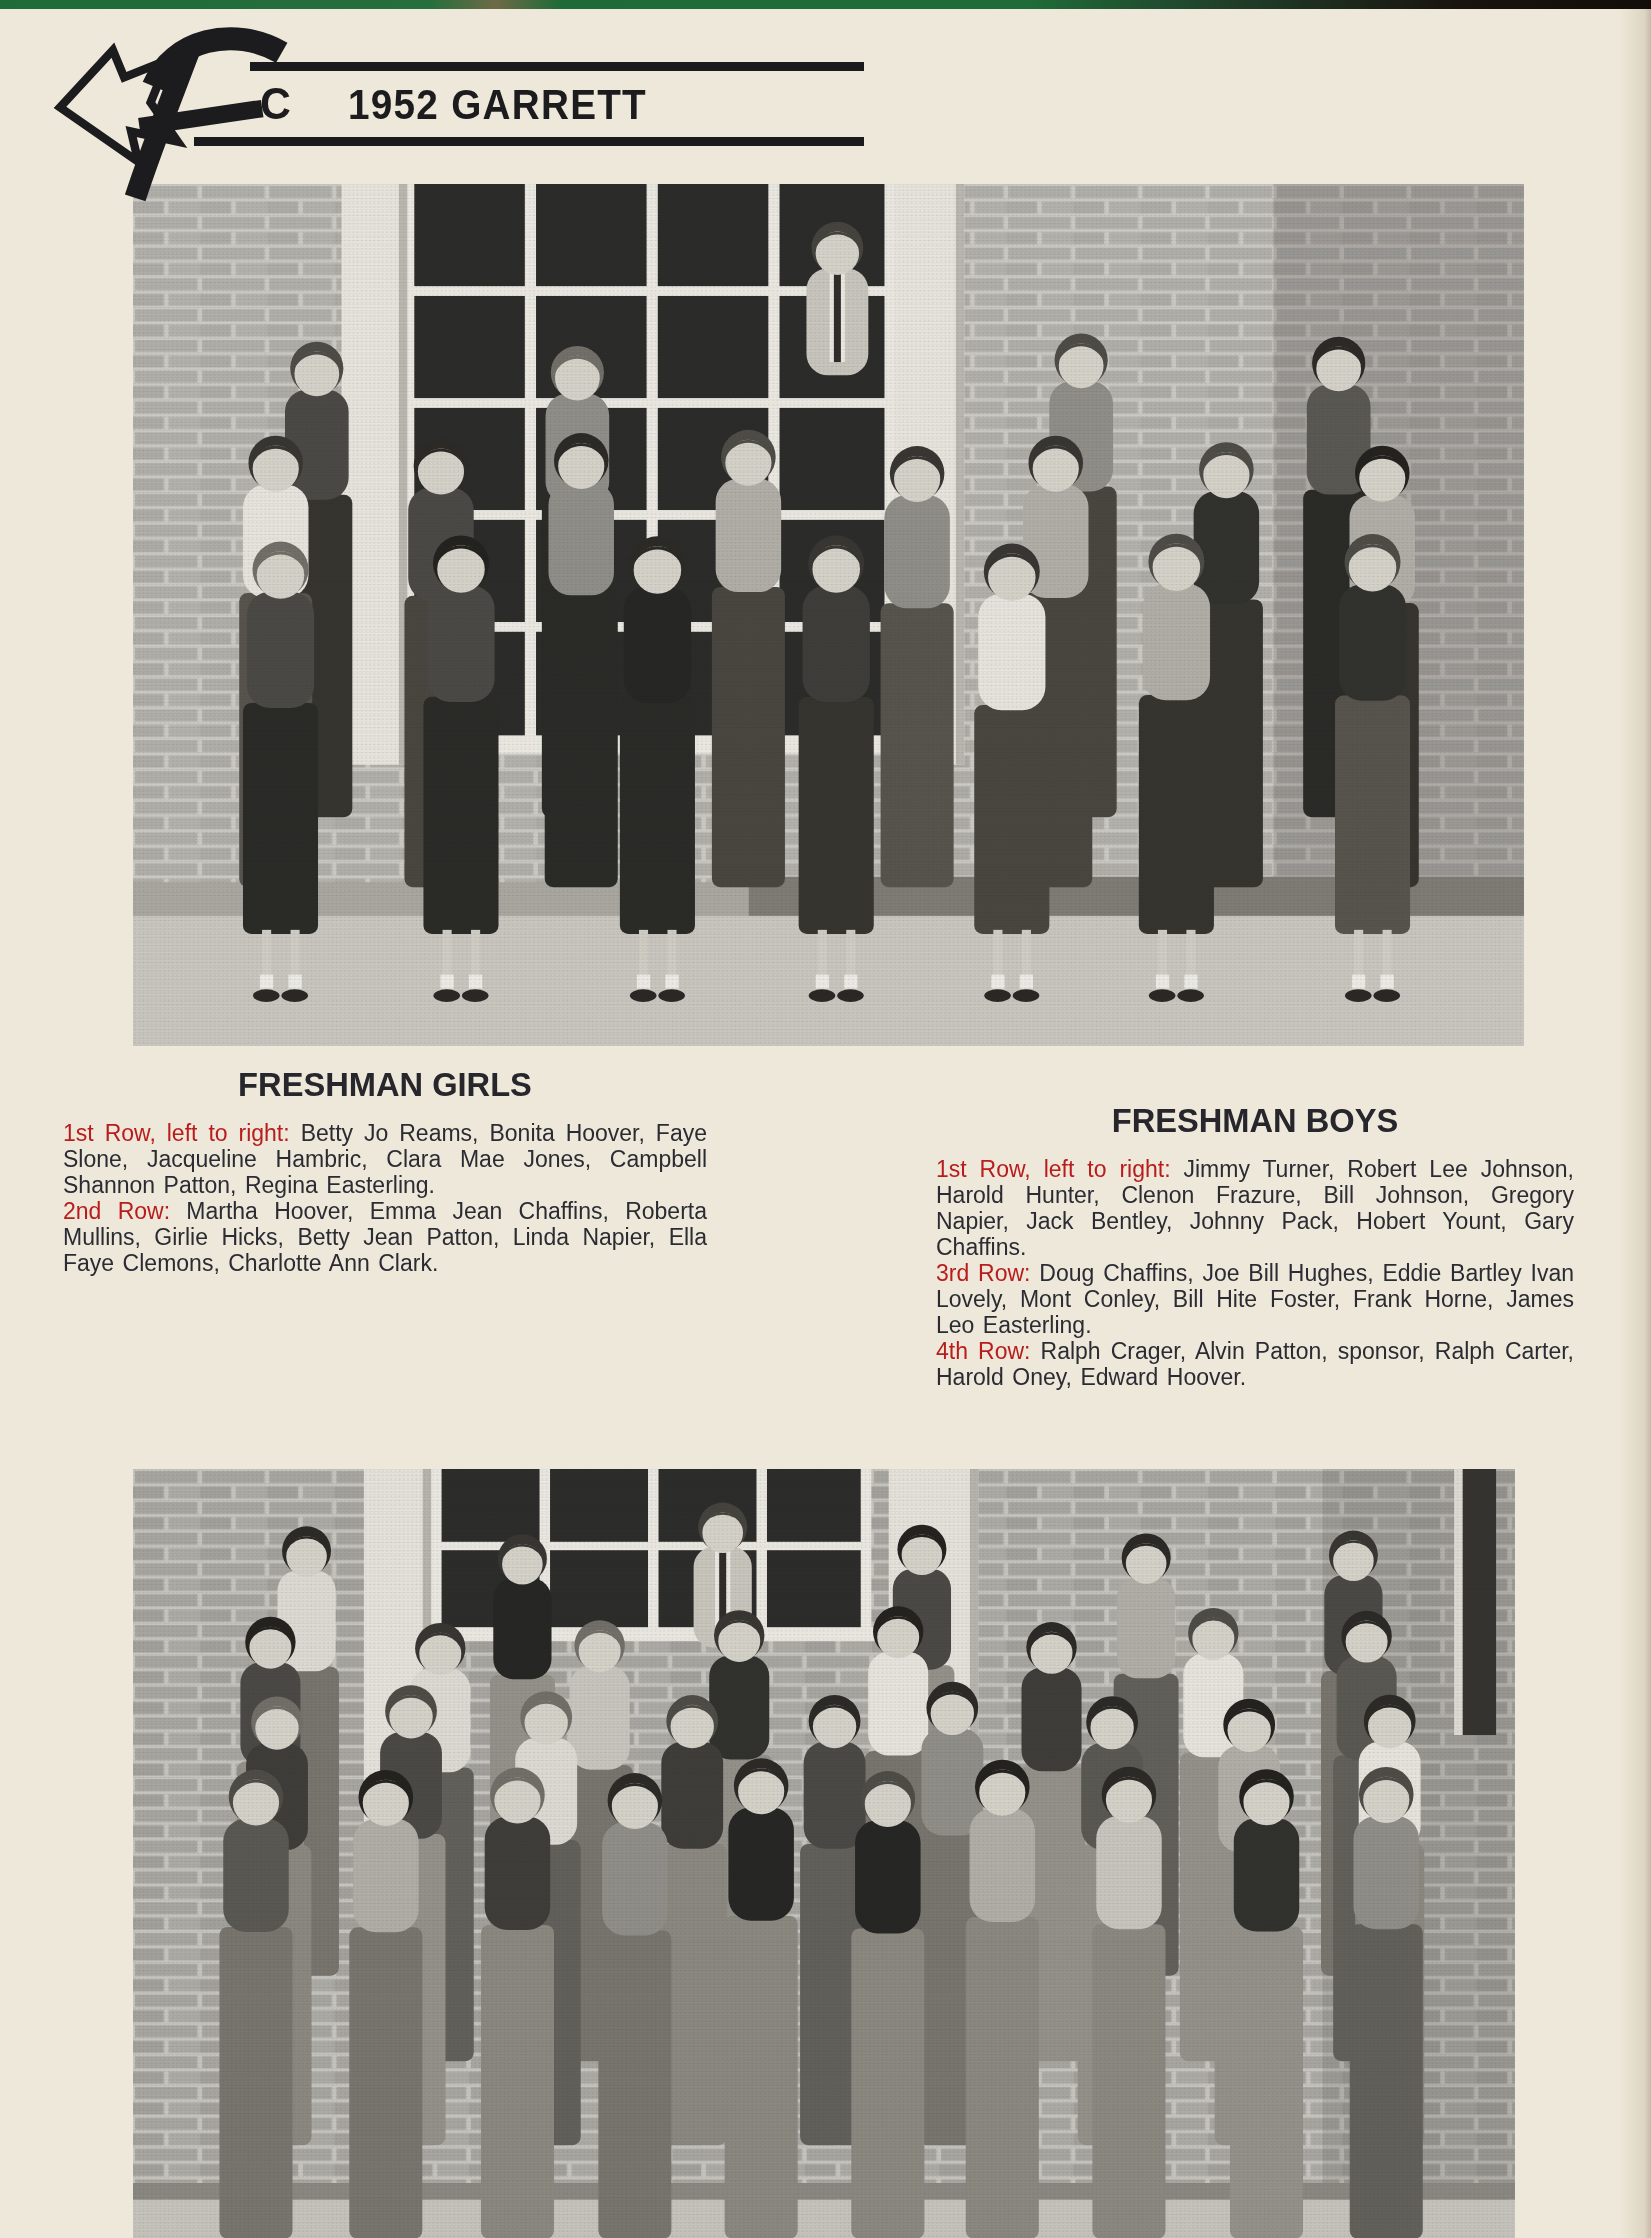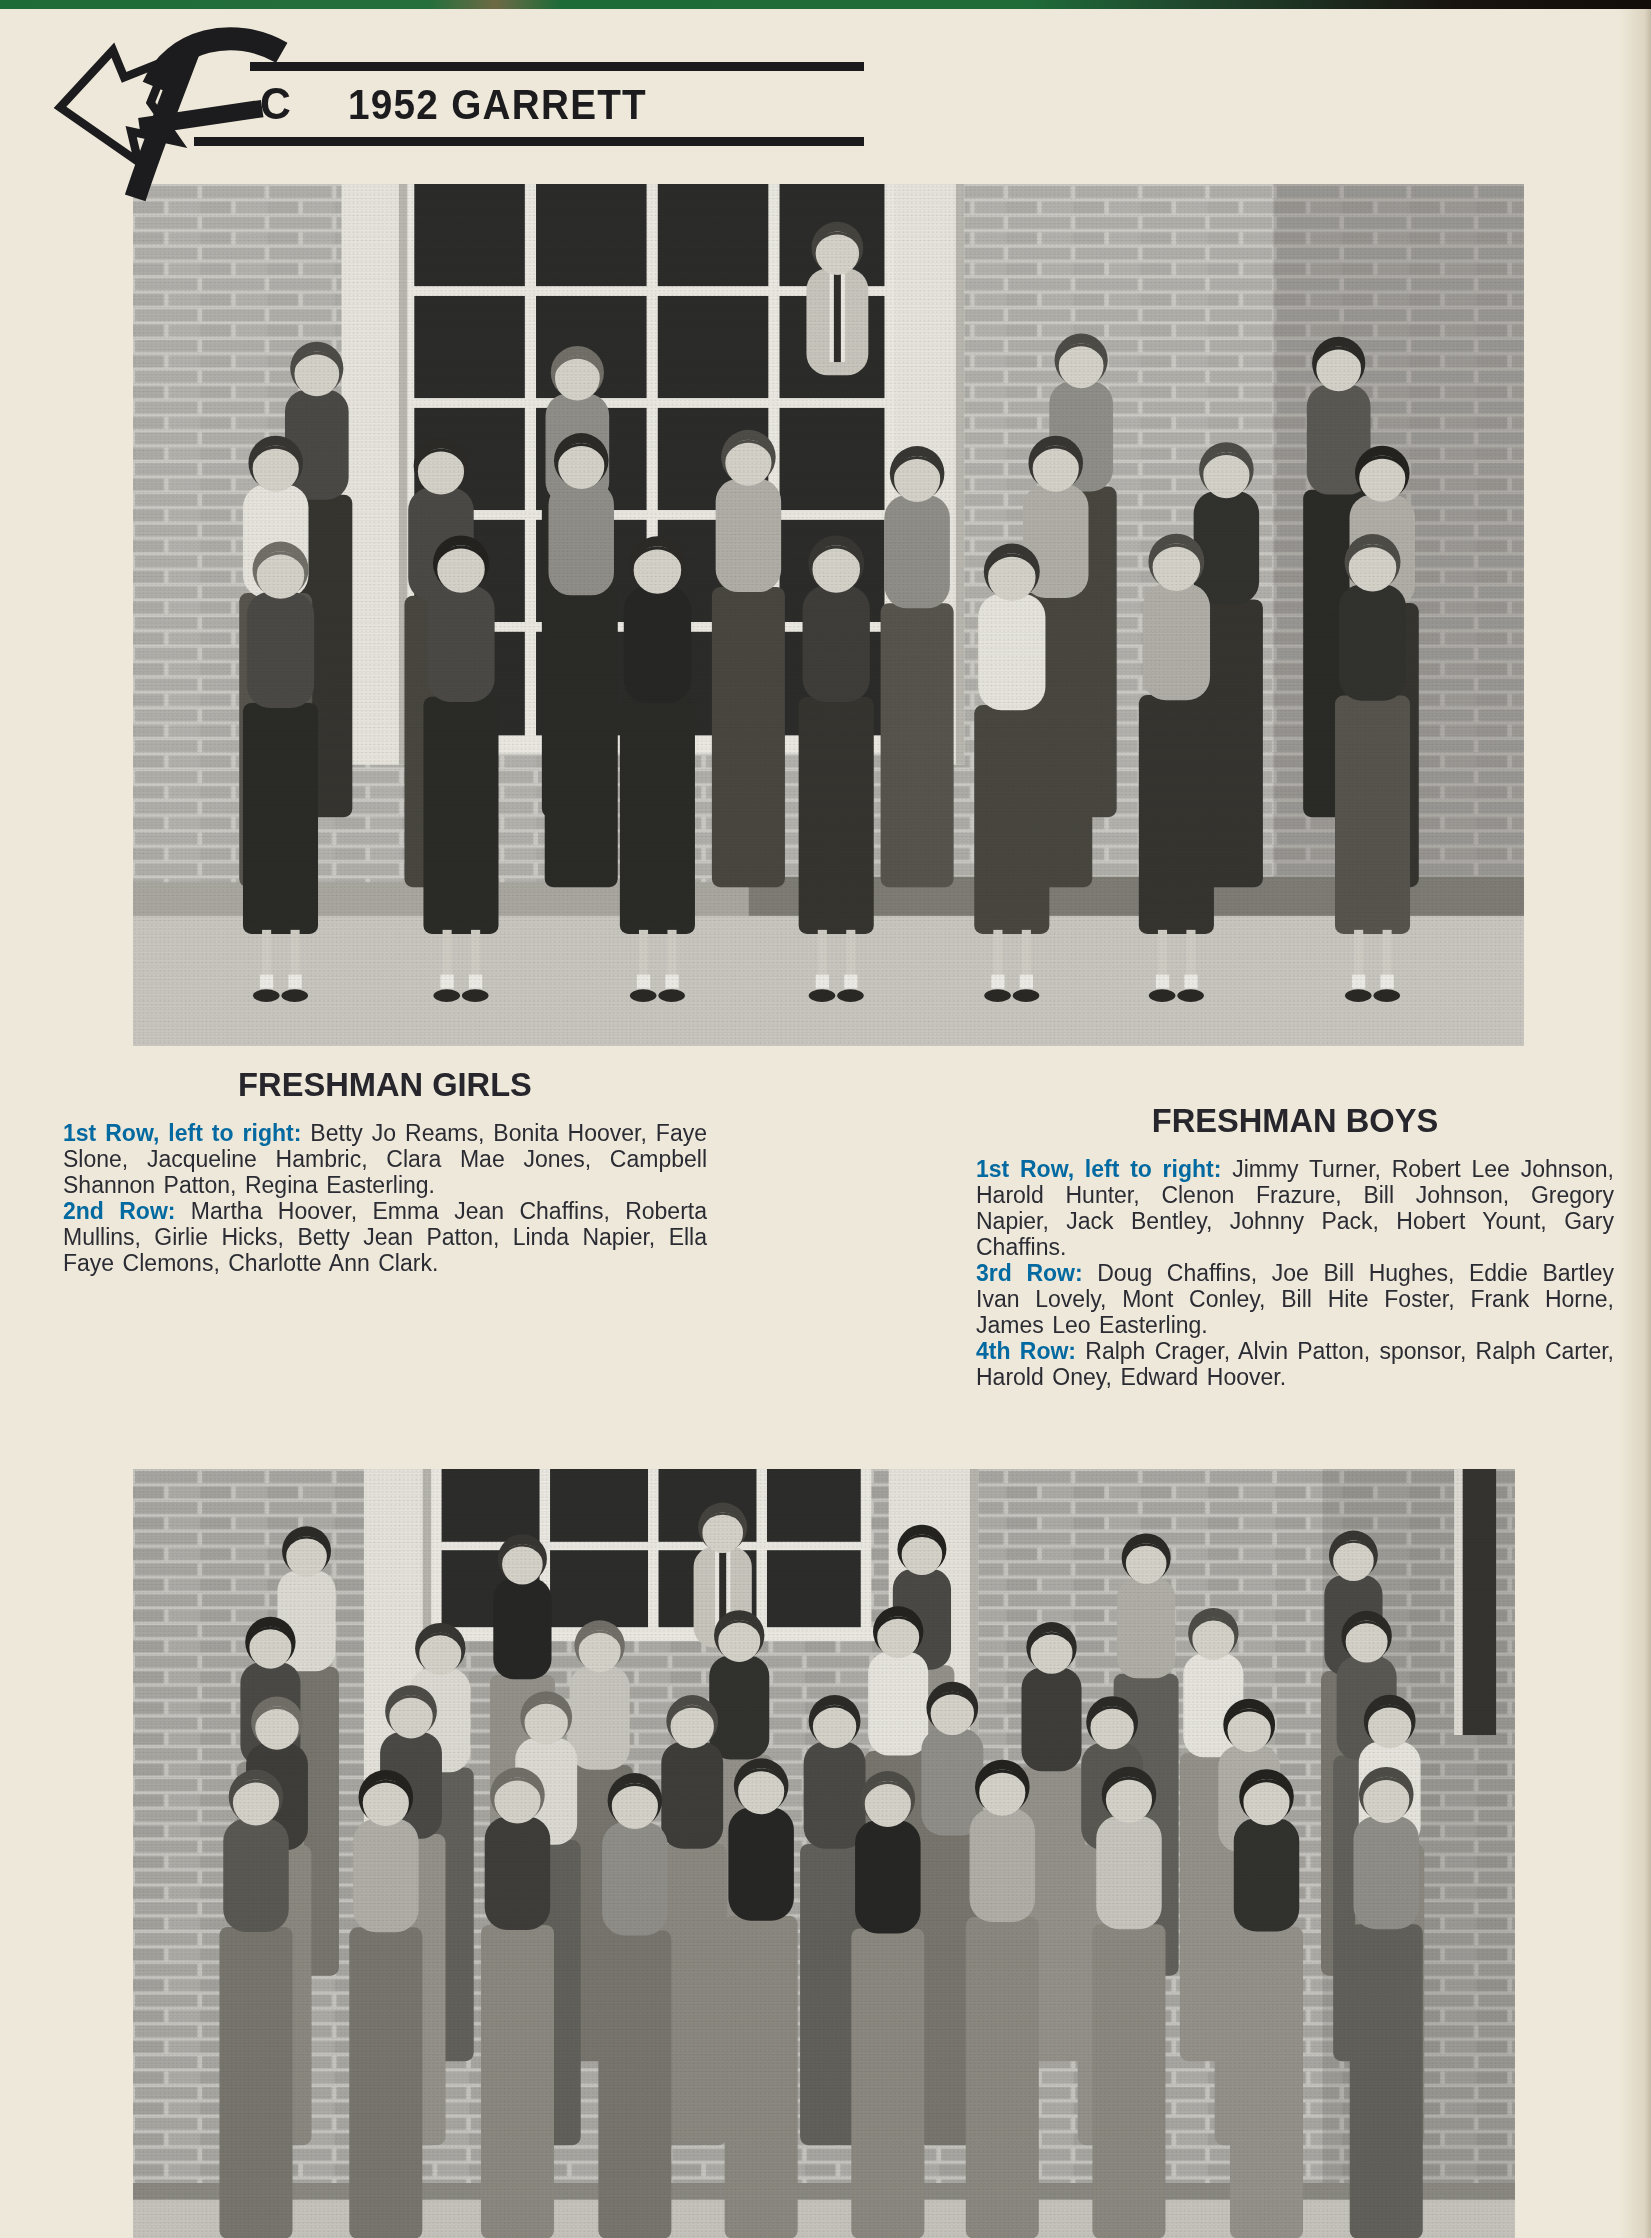--- a/index.html
+++ b/index.html
@@ -43,23 +43,23 @@
   .caption{position:absolute;z-index:1;}
   .caption h2{
     margin:0 0 17px 0;text-align:center;
     font-size:34px;font-weight:bold;color:#26262c;line-height:1.05;
     letter-spacing:0px;transform:scaleX(.96);transform-origin:center top;
   }
   .caption p{
     margin:0;text-align:justify;text-justify:inter-word;
     font-size:23px;line-height:26px;word-spacing:2.1px;color:#2b2b33;
   }
-  .caption p b{font-weight:bold;color:#0369a1;}
+  .caption p b{font-weight:normal;color:#b91c1c;}
   .cap-girls{left:63px;top:1067px;width:644px;}
-  .cap-boys{left:936px;top:1103px;width:638px;margin-left:40px;}
+  .cap-boys{left:936px;top:1103px;width:638px;}
 </style>
 </head>
 <body>
 
 <div class="sheet">
 
   <div class="top-edge"></div>
 
   <div class="rule rule-top"></div>
   <div class="rule rule-bottom"></div>

